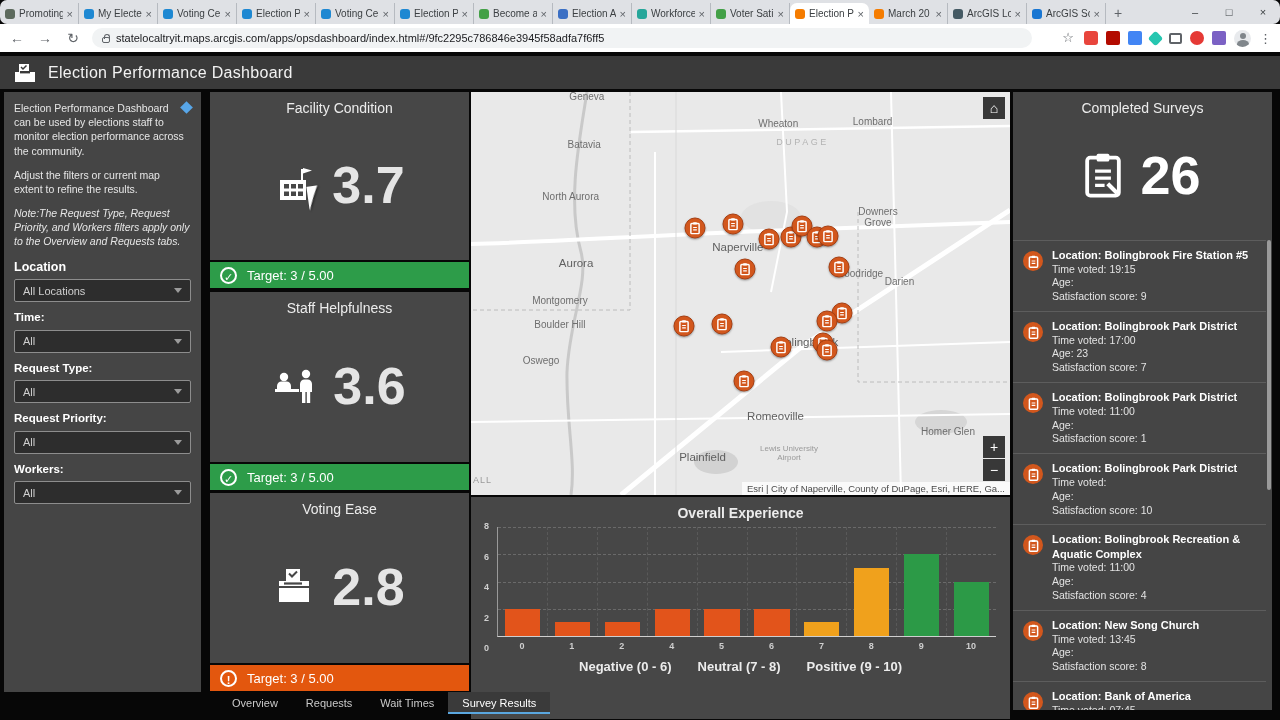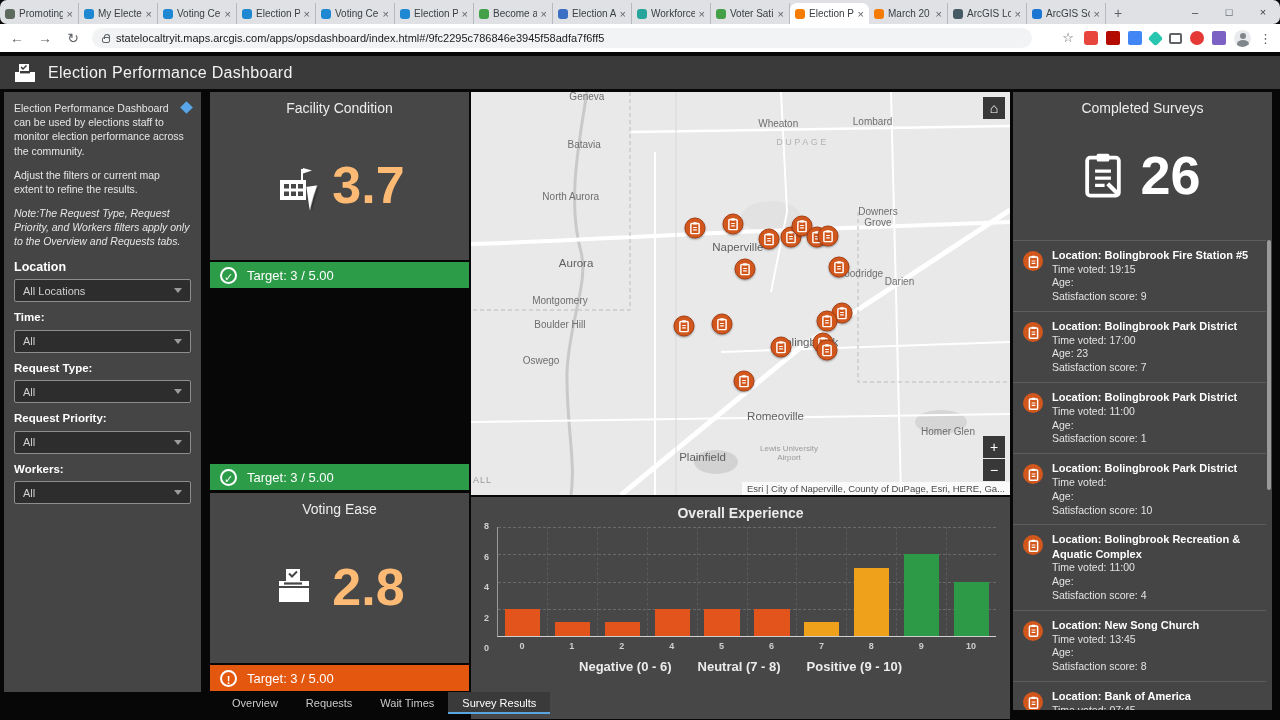--- a/index.html
+++ b/index.html
@@ -52,21 +52,21 @@
   .sidebar .note { font-style:italic; }
   .pinicon { float:right; width:9px; height:9px; background:#58a6e8; transform:rotate(45deg); margin:2px 0 4px 4px; }
   .flabel { font-weight:bold; font-size:11.5px; color:#fff; margin:8px 0 4px; }
   .flabel.big { font-size:12.5px; }
   .dd { height:23px; background:#2d2d2d; border:1px solid #8d8d8d; border-radius:2px; display:flex;
     align-items:center; justify-content:space-between; padding:0 8px; color:#cfcfcf; font-size:11px; margin-bottom:6px; cursor:pointer;}
   .chev { width:0; height:0; border-left:4px solid transparent; border-right:4px solid transparent; border-top:5px solid #9b9b9b; }
 
   
   .kpibody { display:flex; align-items:center; justify-content:center; gap:16px; height:calc(100% - 30px); }
-  .kpinum { color:#fdba74; font-size:52px; font-weight:600; }
+  .kpinum { color:#e5e5e5; font-size:52px; font-weight:600; }
   .targetbar { position:absolute; left:210px; width:259px; height:26px; display:flex; align-items:center; gap:10px;
     padding:0 10px; color:#fff; font-size:13px; }
   .targetbar.ok { background:#2d9c49; }
   .targetbar.alert { background:#e3570e; }
   .statuscircle { width:17px; height:17px; border:2px solid #fff; border-radius:50%; text-align:center;
     line-height:16px; font-size:11px; font-weight:bold; color:#fff; flex:none;}
 
   .cursor { position:absolute; left:308px; top:134px; width:0; height:0; z-index:50;
     border-left:6px solid #fff; border-right:5px solid transparent; border-bottom:14px solid transparent;
     border-top:10px solid #fff; filter:drop-shadow(1px 1px 1px #0008); transform:rotate(-8deg); }
@@ -285,20 +285,35 @@
             <rect x="24" y="26.5" width="5" height="4.5" fill="#474747"></rect>
         </svg>
         <span class="kpinum">3.7</span>
       </div>
     </div>
     <div class="targetbar ok" style="top:210px">
       <span class="statuscircle">✓</span>
       <span>Target: 3 / 5.00</span>
     </div>
 
+    <div class="panel" style="left:210px;top:240px;width:259px;height:170px">
+      <div class="ptitle">Staff Helpfulness</div>
+      <div class="kpibody">
+        <svg width="44" height="40" viewBox="0 0 44 40">
+          <circle cx="11" cy="11" r="4.2" fill="#fff"></circle>
+            <path d="M4 23v-3c0-2.5 2-4.5 4.5-4.5h5c2.5 0 4.5 2 4.5 4.5v3z" fill="#fff"></path>
+          <rect x="2" y="23" width="24" height="3" fill="#fff"></rect>
+          <circle cx="33" cy="8" r="4.2" fill="#fff"></circle>
+            <path d="M27 26v-8c0-2.6 2-4.6 4.5-4.6h3c2.5 0 4.5 2 4.5 4.6v8z" fill="#fff"></path>
+          <rect x="29" y="26" width="3.4" height="11" fill="#fff"></rect>
+            <rect x="33.8" y="26" width="3.4" height="11" fill="#fff"></rect>
+        </svg>
+        <span class="kpinum">3.6</span>
+      </div>
+    </div>
     <div class="targetbar ok" style="top:412px">
       <span class="statuscircle">✓</span>
       <span>Target: 3 / 5.00</span>
     </div>
 
     <div class="panel" style="left:210px;top:441px;width:259px;height:170px">
       <div class="ptitle">Voting Ease</div>
       <div class="kpibody">
         <svg width="42" height="40" viewBox="0 0 42 40">
           <rect x="12" y="2" width="14" height="12" fill="#fff"></rect>

